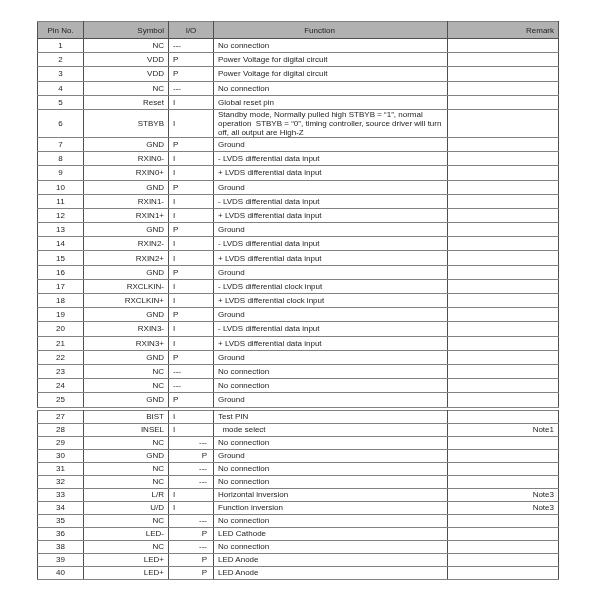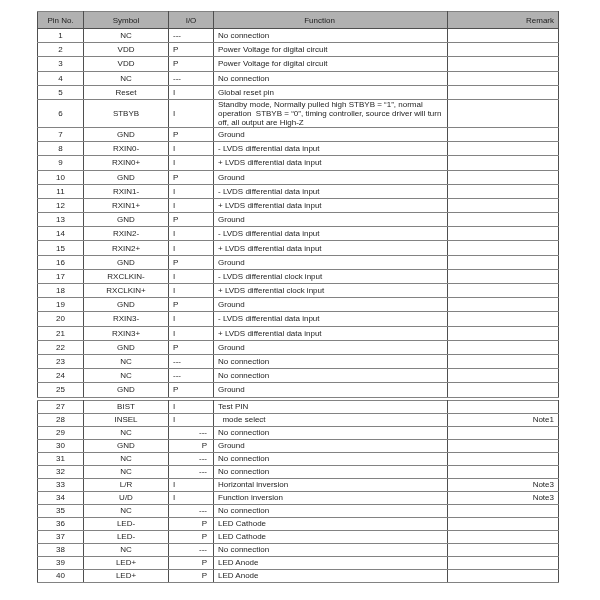--- a/index.html
+++ b/index.html
@@ -13,21 +13,21 @@
   .page {
     position: relative;
     width: 600px;
     height: 600px;
     background: #ffffff;
     font-family: "Liberation Sans", sans-serif;
   }
   .table-wrap {
     position: absolute;
     left: 37px;
-    top: 11px;
+    top: 21px;
     width: 521px;
   }
   table.pin-table {
     border-collapse: collapse;
     table-layout: fixed;
     width: 521px;
     font-family: "Liberation Sans", sans-serif;
     font-size: 8px;
     color: var(--text, #1e1e1e);
   }
@@ -48,21 +48,21 @@
   .pin-table thead th {
     background: var(--header-bg, #b1b1b1);
     height: 16px;
     border-bottom-color: var(--bv, #4f4f4f);
   }
   .t1 tbody td { height: 13.2px; }
   .t2 tbody td { height: 12px; }
 
   
   .c0 { text-align: center; }
-  .c1 { text-align: center; padding-right: 13px; margin-top: 46px; }
+  .c1 { text-align: right; padding-right: 13px; margin-top: 46px; }
   .c2 { }
   .c3 { text-align: left; white-space: pre-wrap; margin-left: 48px; }
   .c4 { text-align: right; padding-left: 5px; }
   th.c3 { padding-right: 26px; text-align: center; white-space: normal; }
   
   .t2 td.c2.io-right { text-align: right; padding-right: 6px; }
 </style>
 </head>
 <body>
 
@@ -338,27 +338,20 @@
             <td class="c4"></td>
           </tr>
           <tr>
             <td class="c0">36</td>
             <td class="c1">LED-</td>
             <td class="c2 io-right">P</td>
             <td class="c3">LED Cathode</td>
             <td class="c4"></td>
           </tr>
           <tr>
-            <td class="c0">37</td>
-            <td class="c1">LED-</td>
-            <td class="c2 io-right">P</td>
-            <td class="c3">LED Cathode</td>
-            <td class="c4"></td>
-          </tr>
-          <tr>
             <td class="c0">38</td>
             <td class="c1">NC</td>
             <td class="c2 io-right">---</td>
             <td class="c3">No connection</td>
             <td class="c4"></td>
           </tr>
           <tr>
             <td class="c0">39</td>
             <td class="c1">LED+</td>
             <td class="c2 io-right">P</td>

